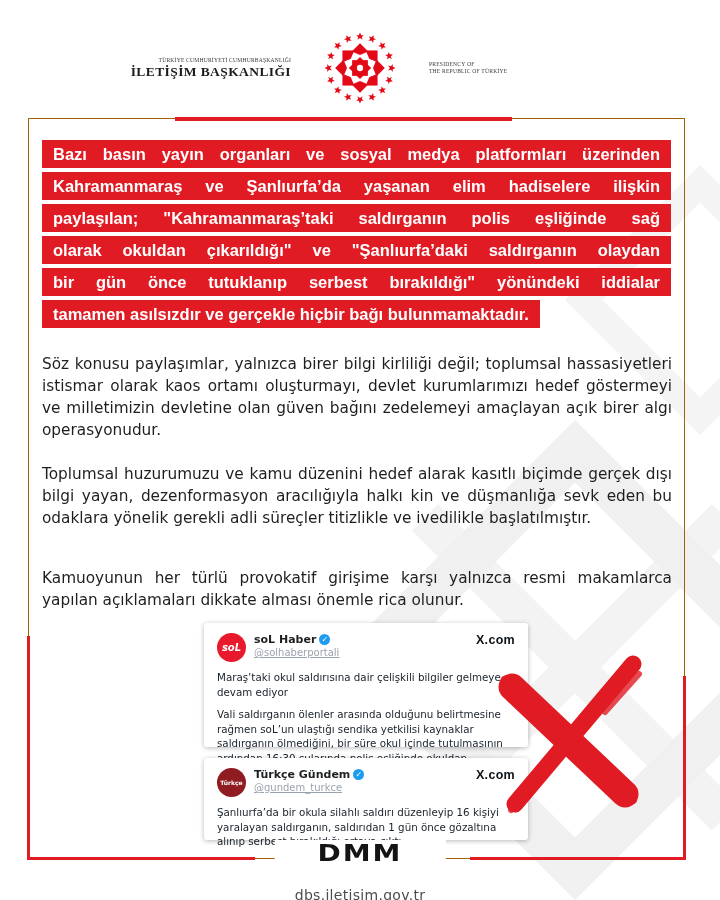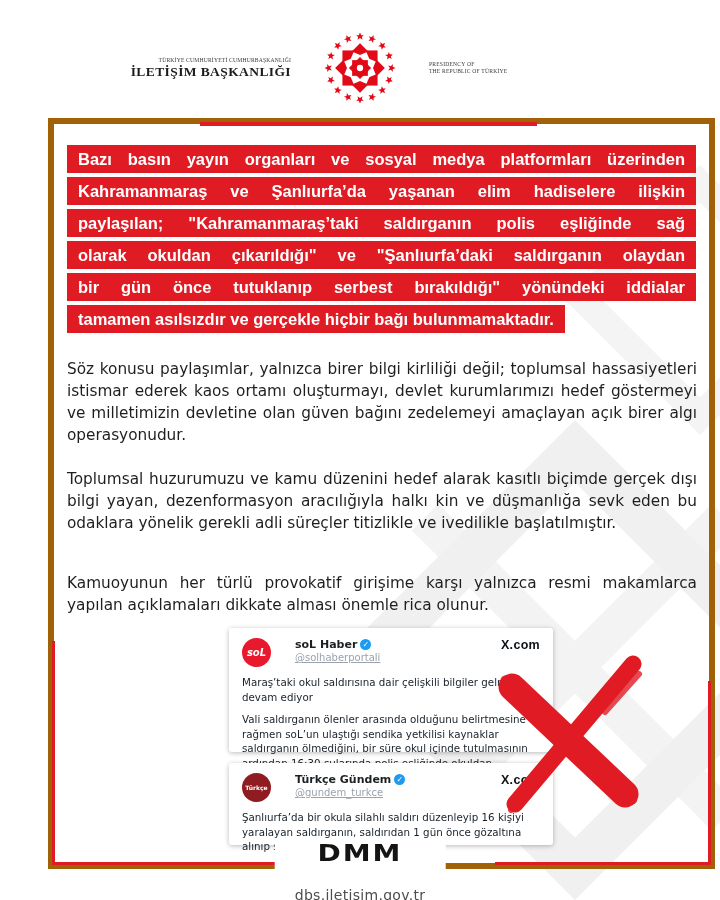--- a/index.html
+++ b/index.html
@@ -20,22 +20,22 @@
   .hdr-block{width:205px;color:#1b1b1b;}
   .hdr-left{text-align:right;}
   .hdr-right{text-align:left;}
   .hdr-small{font-size:5.6px;letter-spacing:.2px;color:#3a3a3a;
     font-family:"Liberation Serif",serif;line-height:1.25;}
   .hdr-big{font-size:13.5px;font-weight:bold;letter-spacing:.4px;
     font-family:"Liberation Serif",serif;line-height:1.08;margin-top:1px;}
 
   
   .card{
-    position:absolute;left:48px;top:118px;width:655px;height:739px;
-    border:6px solid #a16207;z-index:1;background:transparent;
+    position:absolute;left:28px;top:118px;width:655px;height:739px;
+    border:1px solid #a16207;z-index:1;background:transparent;
   }
   .accent{position:absolute;background:var(--red);}
   .accent-top{top:-2px;left:146px;width:337px;height:4px;}
   .accent-left-v{left:-2px;bottom:-2px;width:3px;height:224px;}
   .accent-bottom-left{left:-2px;bottom:-2px;width:228px;height:3px;}
   .accent-right-v{right:-2px;bottom:-2px;width:3px;height:184px;}
   .accent-bottom-right{right:-2px;bottom:-2px;width:216px;height:3px;}
 
   
   .headline{position:absolute;top:21px;left:13px;width:629px;z-index:2;}
@@ -66,21 +66,21 @@
   .tweet-1{top:504px;height:124px;}
   .tweet-2{top:639px;height:82px;}
   .tw-head{display:flex;align-items:flex-start;}
   .tw-avatar{
     width:29px;height:29px;border-radius:50%;flex:0 0 29px;
     display:flex;align-items:center;justify-content:center;
     color:#fff;font-weight:bold;font-style:italic;
   }
   .tw-avatar-1{background:var(--avatar1);font-size:10px;}
   .tw-avatar-2{background:var(--avatar2);font-size:6px;font-style:normal;}
-  .tw-names{margin-left:24px;flex:1;min-width:0;}
+  .tw-names{margin-left:8px;flex:1;min-width:0;}
   .tw-name-row{display:flex;align-items:center;gap:3px;}
   .tw-name{font-size:11px;font-weight:bold;color:#1c2022;}
   .tw-badge{
     width:11px;height:11px;border-radius:50%;background:var(--badge);
     color:#fff;font-size:8px;line-height:11px;text-align:center;flex:0 0 11px;
   }
   .tw-handle{font-size:10px;color:#9aa3ad;margin-top:1px;text-decoration:underline;}
   .tw-source{font-size:12.5px;font-weight:bold;color:#0f1419;
     font-family:"Liberation Sans",sans-serif;letter-spacing:.3px;margin-left:40px;}
   .tw-text{font-size:10.3px;line-height:1.42;color:#17202a;margin-top:8px;}
@@ -173,21 +173,21 @@
 
   <div class="headline">
     <div class="hl-bar">Bazı basın yayın organları ve sosyal medya platformları üzerinden</div>
     <div class="hl-bar">Kahramanmaraş ve Şanlıurfa’da yaşanan elim hadiselere ilişkin</div>
     <div class="hl-bar">paylaşılan; "Kahramanmaraş’taki saldırganın polis eşliğinde sağ</div>
     <div class="hl-bar">olarak okuldan çıkarıldığı" ve "Şanlıurfa’daki saldırganın olaydan</div>
     <div class="hl-bar">bir gün önce tutuklanıp serbest bırakıldığı" yönündeki iddialar</div>
     <div class="hl-bar last">tamamen asılsızdır ve gerçekle hiçbir bağı bulunmamaktadır.</div>
   </div>
 
-  <div class="para para-1">Söz konusu paylaşımlar, yalnızca birer bilgi kirliliği değil; toplumsal hassasiyetleri istismar ederek kaos ortamı oluşturmayı, devlet kurumlarımızı hedef göstermeyi ve milletimizin devletine olan güven bağını zedelemeyi amaçlayan açık birer algı operasyonudur.</div>
+  <div class="para para-1">Söz konusu paylaşımlar, yalnızca birer bilgi kirliliği değil; toplumsal hassasiyetleri istismar olarak kaos ortamı oluşturmayı, devlet kurumlarımızı hedef göstermeyi ve milletimizin devletine olan güven bağını zedelemeyi amaçlayan açık birer algı operasyonudur.</div>
   <div class="para para-2">Toplumsal huzurumuzu ve kamu düzenini hedef alarak kasıtlı biçimde gerçek dışı bilgi yayan, dezenformasyon aracılığıyla halkı kin ve düşmanlığa sevk eden bu odaklara yönelik gerekli adli süreçler titizlikle ve ivedilikle başlatılmıştır.</div>
   <div class="para para-3">Kamuoyunun her türlü provokatif girişime karşı yalnızca resmi makamlarca yapılan açıklamaları dikkate alması önemle rica olunur.</div>
 
   <div class="tweet tweet-1">
     <div class="tw-head">
       <div class="tw-avatar tw-avatar-1">soL</div>
       <div class="tw-names">
         <div class="tw-name-row">
           <span class="tw-name">soL Haber</span>
           <span class="tw-badge">✓</span>

